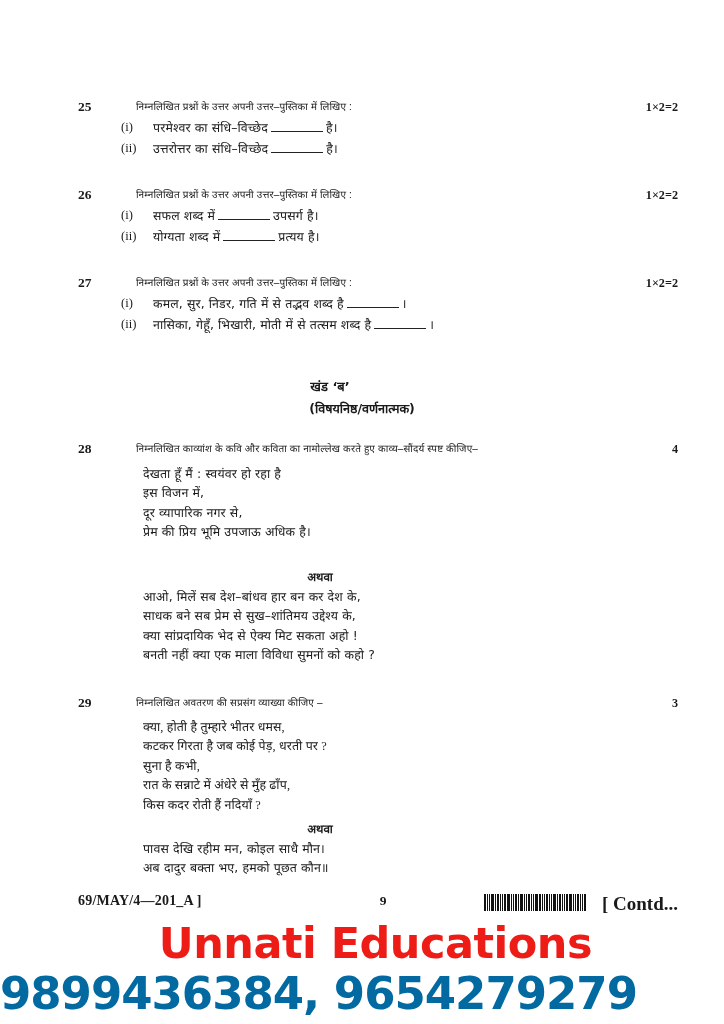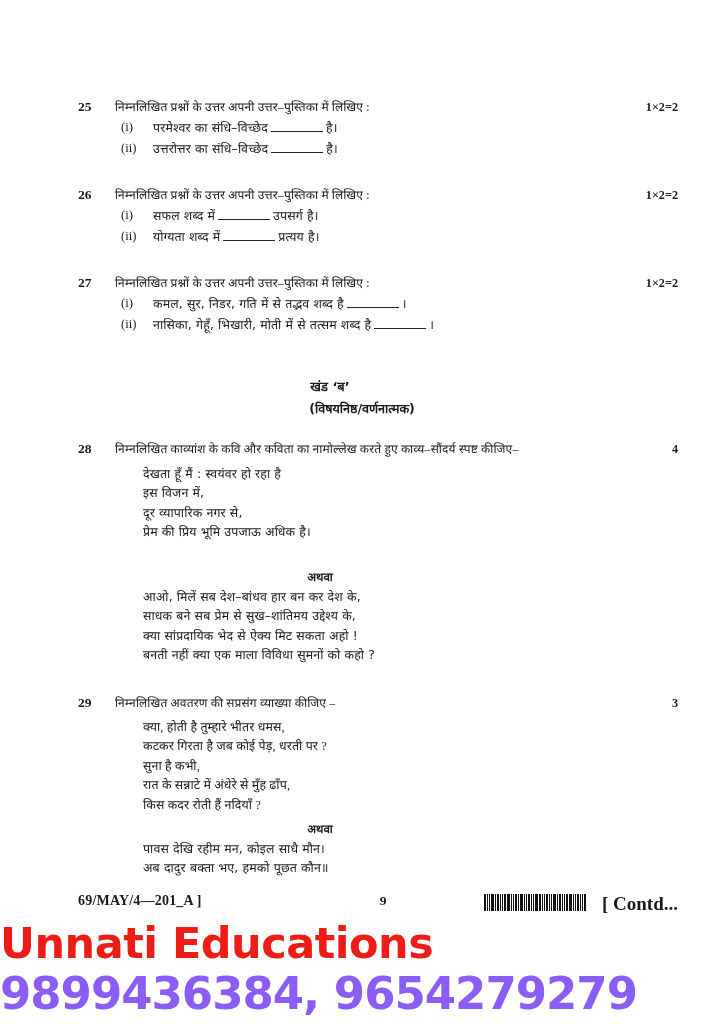--- a/index.html
+++ b/index.html
@@ -36,24 +36,25 @@
   .qnum {
     width: 37px;
     flex: 0 0 37px;
     font-weight: bold;
     font-size: 13.5px;
     line-height: 18px;
     font-family: "Liberation Serif", "DejaVu Serif", serif;
   }
   .qtext {
     flex: 1 1 auto;
-    font-family: Liberation Serif, serif;
-    font-size: 12px;
+    font-family: Liberation Sans, sans-serif;
+    font-size: 10px;
     line-height: 18px;
     letter-spacing: 0.15px;
+    margin-left: 21px;
   }
   .marks {
     flex: 0 0 auto;
     font-weight: bold;
     font-size: 12.2px;
     line-height: 18px;
     text-align: right;
     font-family: "Liberation Serif", "DejaVu Serif", serif;
     white-space: nowrap;
   }
@@ -185,21 +186,21 @@
     height: 100%;
     background: #111;
     margin-right: 1px;
   }
 
   
   .wm {
     position: absolute;
     left: 0;
     width: 592px;
-    text-align: left;
+    text-align: right;
     font-family: "DejaVu Sans", "Liberation Sans", sans-serif;
     font-weight: bold;
     color: #ee1c17;
     white-space: nowrap;
   }
   .wm-title {
     top: 919px;
     font-size: 43px;
     line-height: 48px;
     letter-spacing: -0.5px;
@@ -356,15 +357,15 @@
         <i style="width: 1px;"></i>
         <i style="width: 2px;"></i>
         <i style="width: 1px;"></i>
         <i style="width: 1px;"></i>
         <i style="width: 2px;"></i>
       </span>
     <span class="footer-contd">[ Contd...</span>
   </div>
 
   <div class="wm wm-title" style="color: rgb(238, 28, 23);">Unnati Educations</div>
-  <div class="wm wm-phone" style="color: #8b5cf6;">9899436384, 9654279279</div>
+  <div class="wm wm-phone" style="color: #0369a1;">9899436384, 9654279279</div>
 
 </div>
 
 </body></html>

